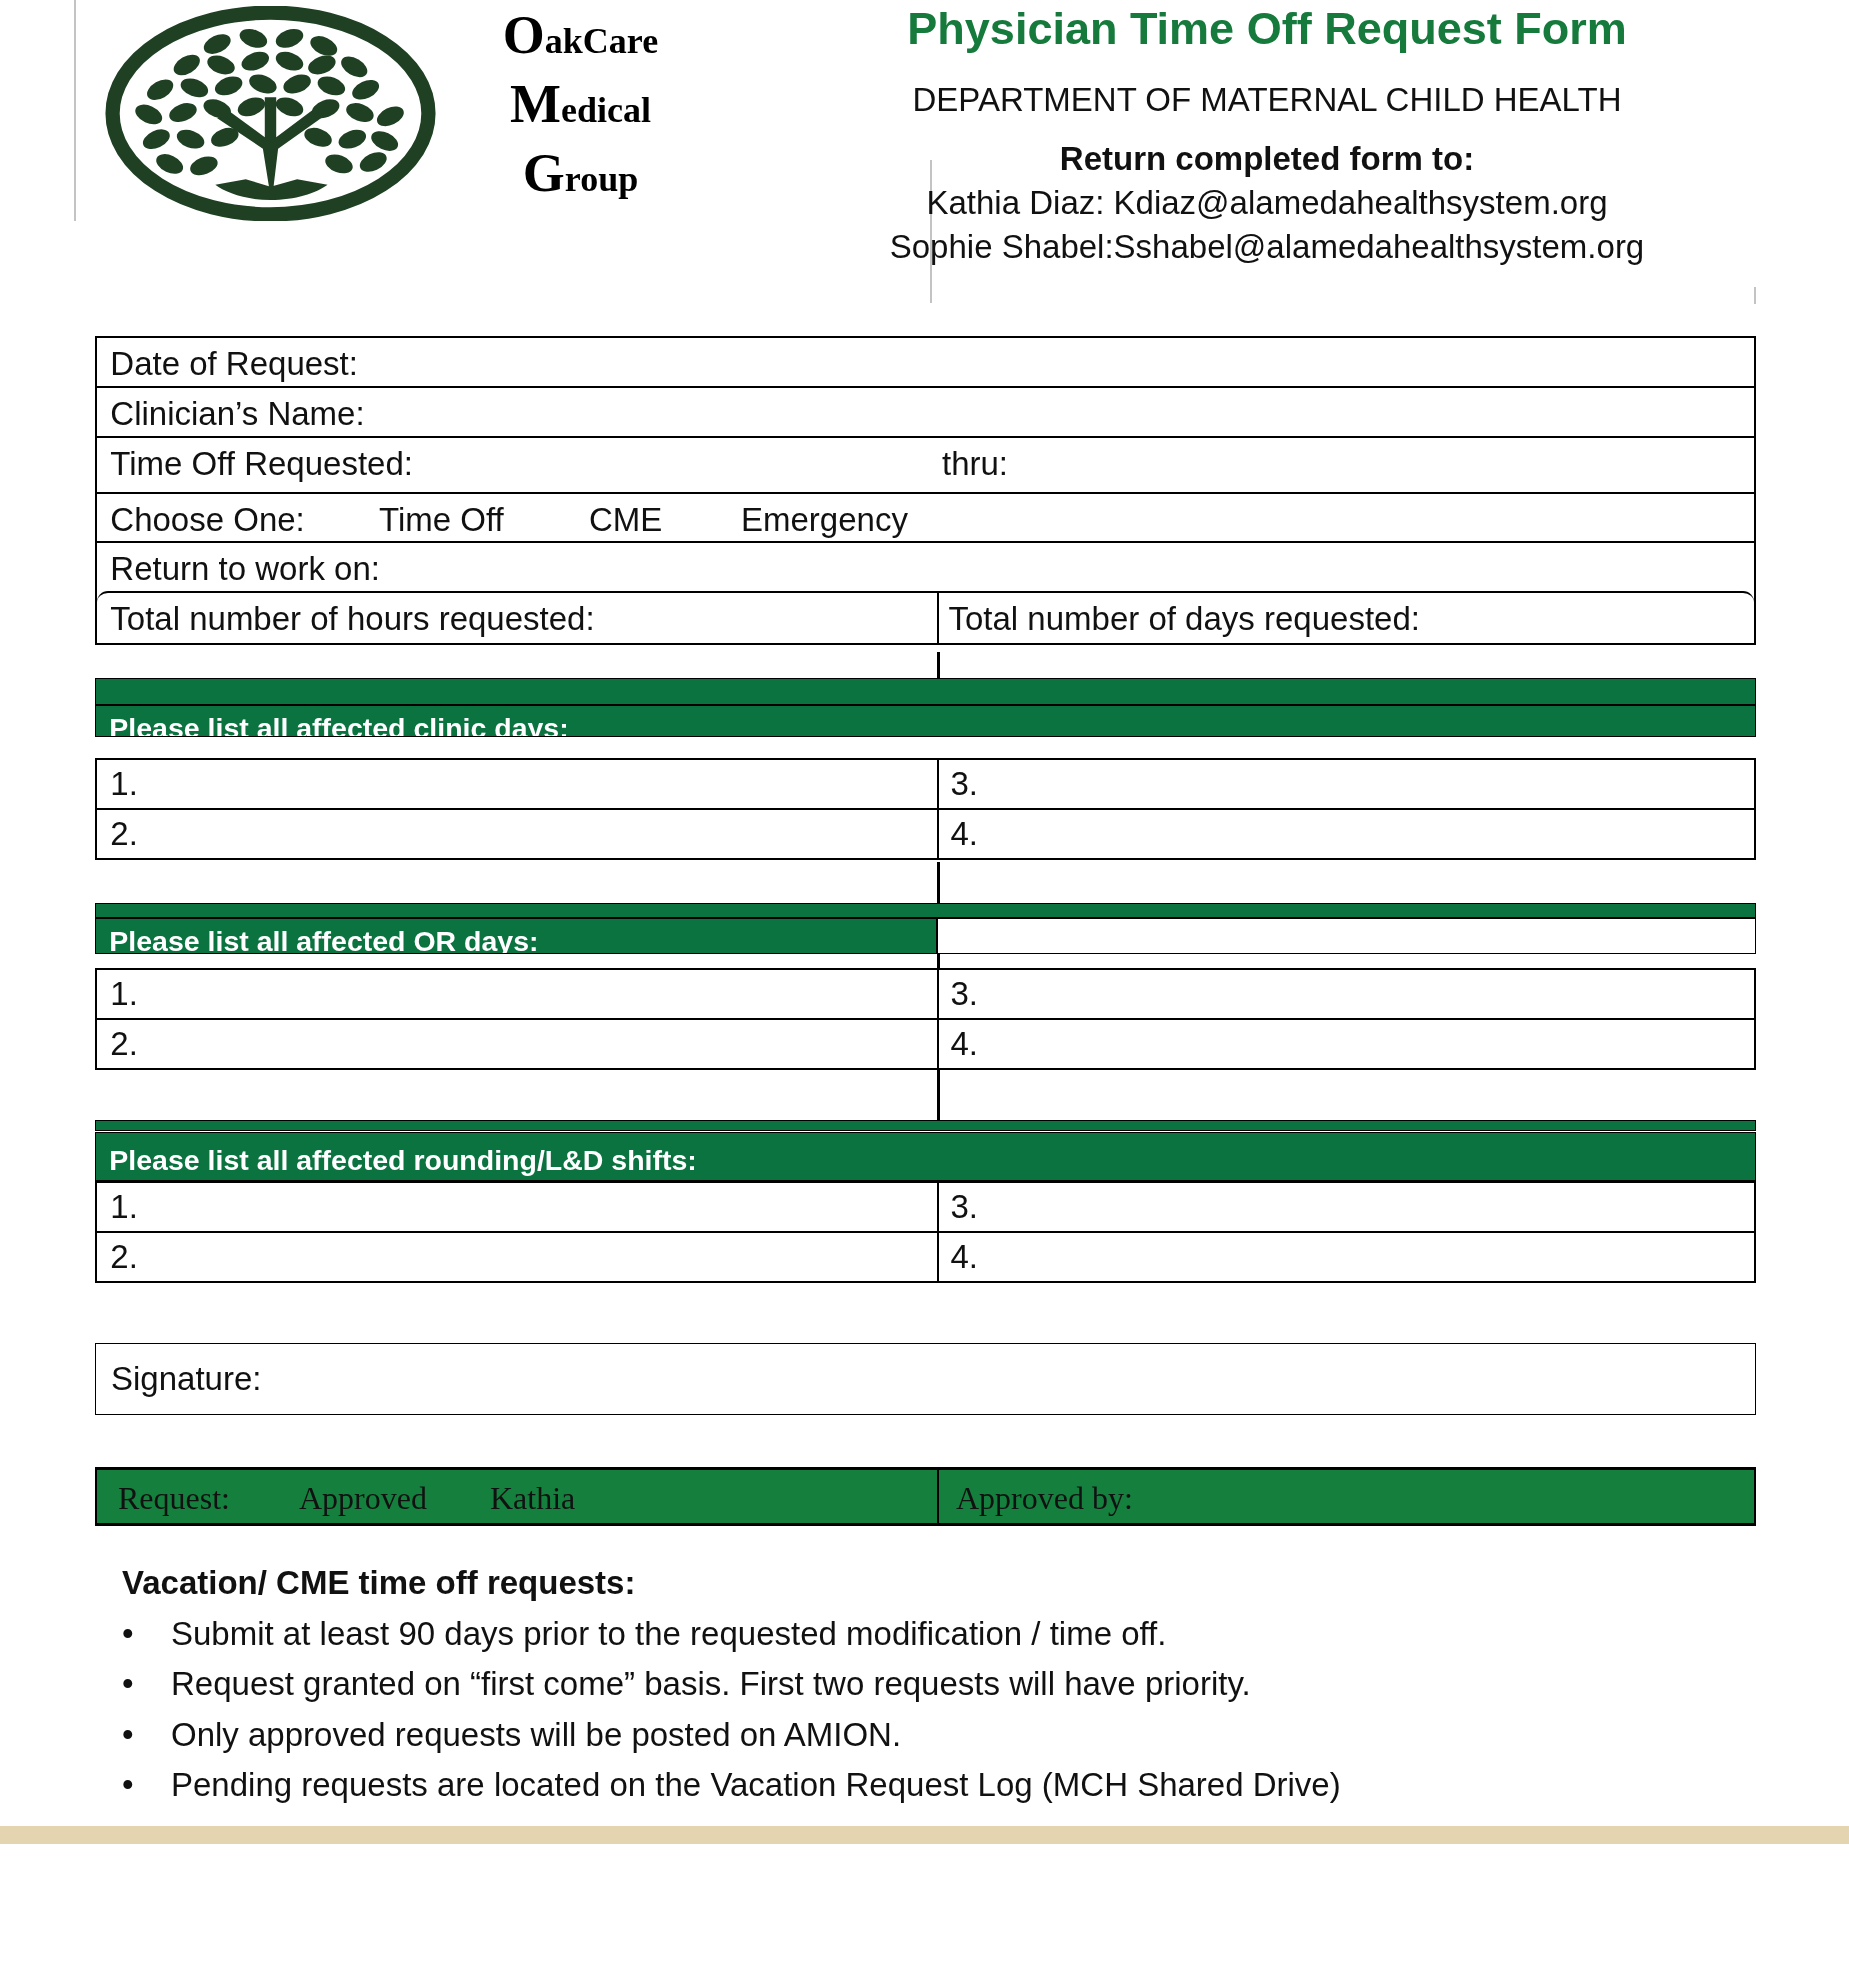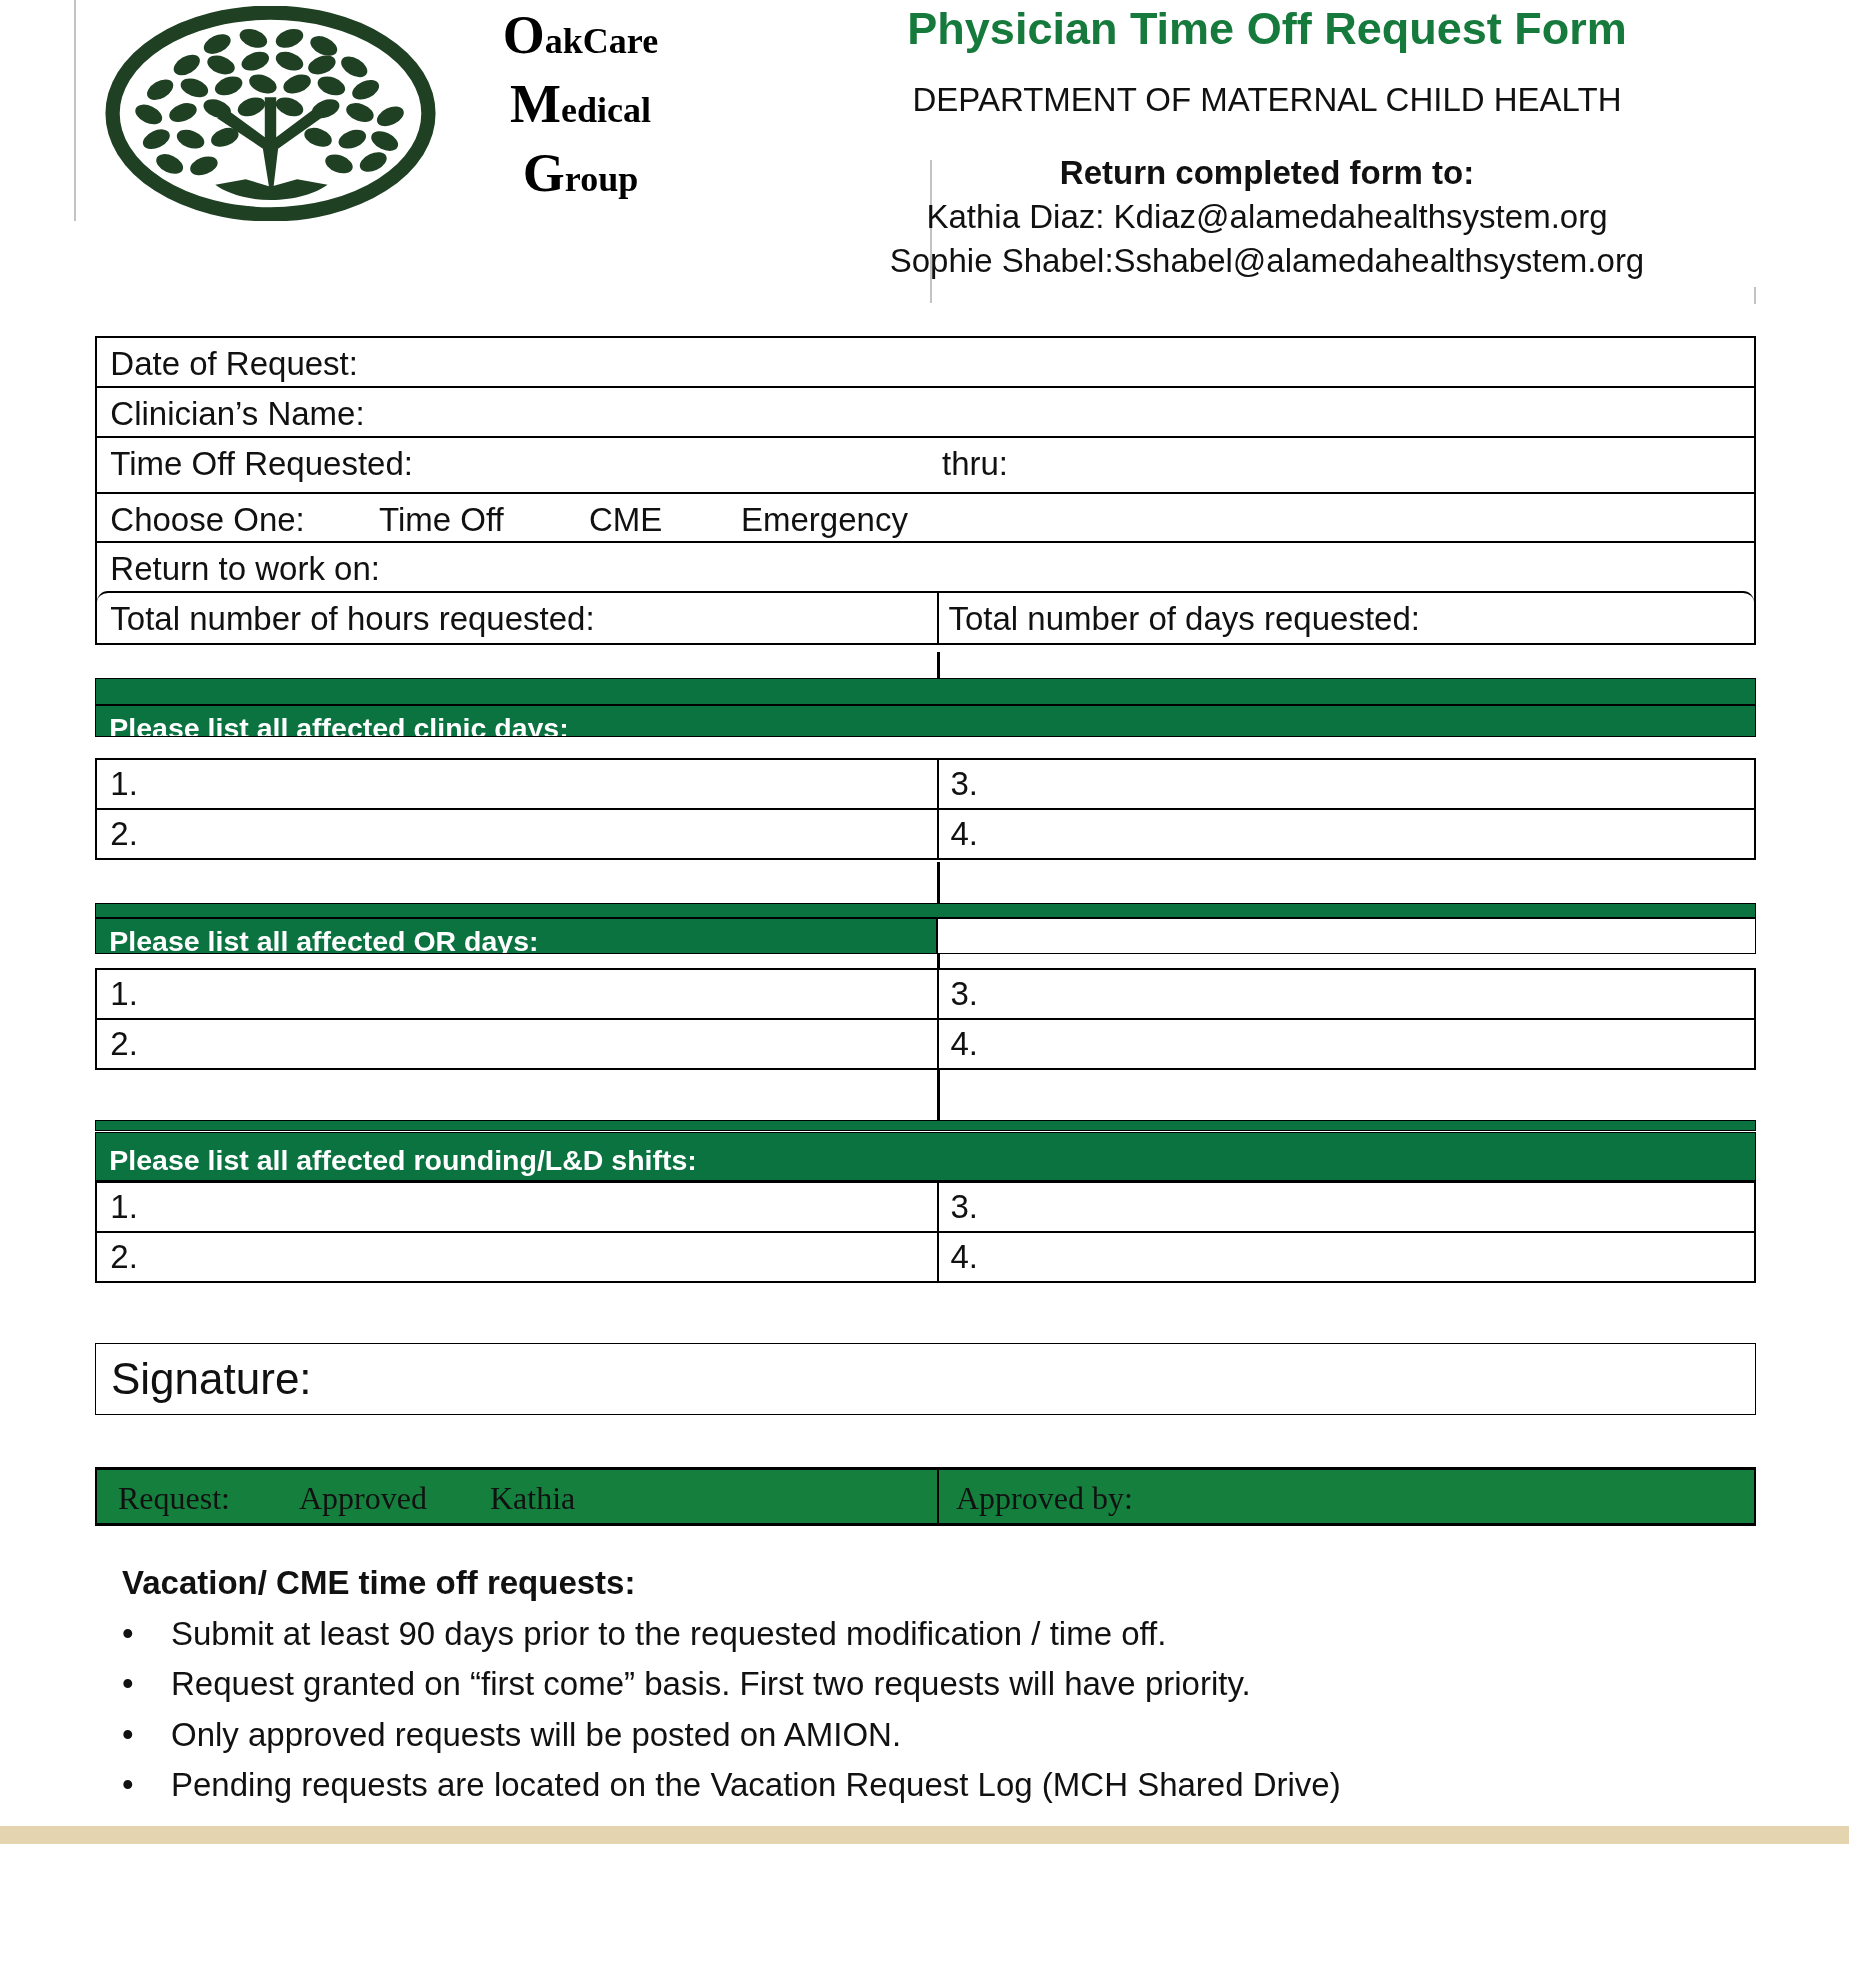--- a/index.html
+++ b/index.html
@@ -11,21 +11,21 @@
   
   .logo-text{position:absolute;left:438px;top:3.8px;width:285px;text-align:center;
              font-family:"Liberation Serif", serif;font-weight:bold;color:#000;}
   .logo-text .lg{display:block;font-size:36px;line-height:63px;}
   .logo-text .inline-lg{display:inline;}
   .lg::first-letter,.inline-lg::first-letter{font-size:54px;}
   
   .hdr{position:absolute;left:832px;top:3.8px;width:870px;text-align:center;}
   .hdr .title{font-size:45px;font-weight:bold;color:#157a3b;line-height:49px;}
   .hdr .dept{font-size:33px;color:#111;margin-top:28.5px;}
-  .hdr .ret{font-size:33px;font-weight:bold;margin-top:35px;}
+  .hdr .ret{font-size:33px;font-weight:bold;margin-top:21px;}
   .hdr .contact{font-size:33px;margin-top:5.7px;}
   
   .info-table{position:absolute;left:95px;top:336px;width:1661px;
               border:2.9px solid #000;box-sizing:border-box;background:#fff;}
   .info-row{position:relative;font-size:33px;padding:6.7px 0 0 13.3px;box-sizing:border-box;}
   .info-row + .info-row{border-top:2.9px solid #000;}
   .cell-split{display:flex;padding:0;}
   .cell-split .lcell{width:842px;border-right:2.9px solid #000;box-sizing:border-box;
                      padding:6.7px 0 0 13.3px;}
   .cell-split .rcell{flex:1;padding:6.7px 0 0 9.5px;}
@@ -45,21 +45,21 @@
   .list-table{position:absolute;left:95px;width:1661px;border:2.9px solid #000;
               box-sizing:border-box;background:#fff;}
   .list-row{display:flex;height:48px;}
   .list-row + .list-row{border-top:2.9px solid #000;}
   .list-row .c1{width:842px;border-right:2.9px solid #000;box-sizing:border-box;
                 padding:4.8px 0 0 13.3px;font-size:33px;}
   .list-row .c2{flex:1;padding:4.8px 0 0 11.4px;font-size:33px;}
   .vconn{position:absolute;width:2.9px;background:#000;left:937px;}
   
   .sig-box{position:absolute;left:95px;top:1343px;width:1661px;height:72px;
-           border:1.9px solid #000;box-sizing:border-box;font-size:44px;
+           border:1.9px solid #000;box-sizing:border-box;font-size:33px;
            display:flex;align-items:center;padding-left:15px;background:#fff;}
   
   .appr{position:absolute;left:95px;top:1467px;width:1661px;height:59px;
         border:2.9px solid #000;border-top-width:3.8px;border-bottom-width:3.8px;
         box-sizing:border-box;display:flex;font-family:"Liberation Serif", serif;
         font-size:32px;background:#15803d;}
   .appr .lcell{width:842px;border-right:2.9px solid #000;box-sizing:border-box;position:relative;}
   .appr .rcell{flex:1;padding:9.5px 0 0 17px;}
   .appr .w{position:absolute;top:9.5px;}
   

